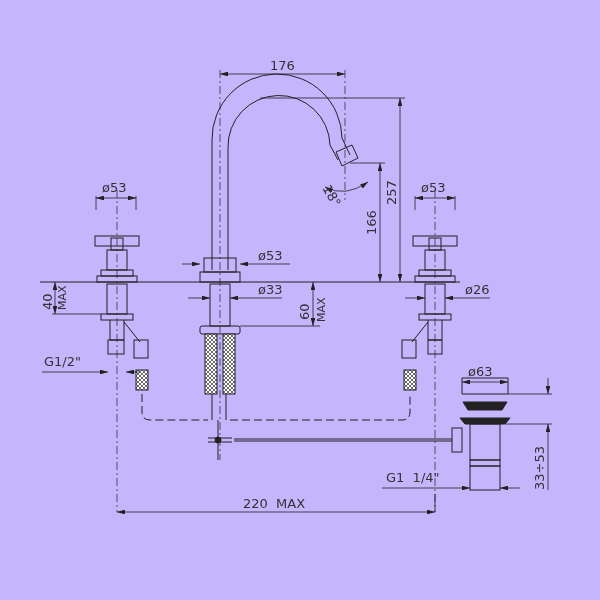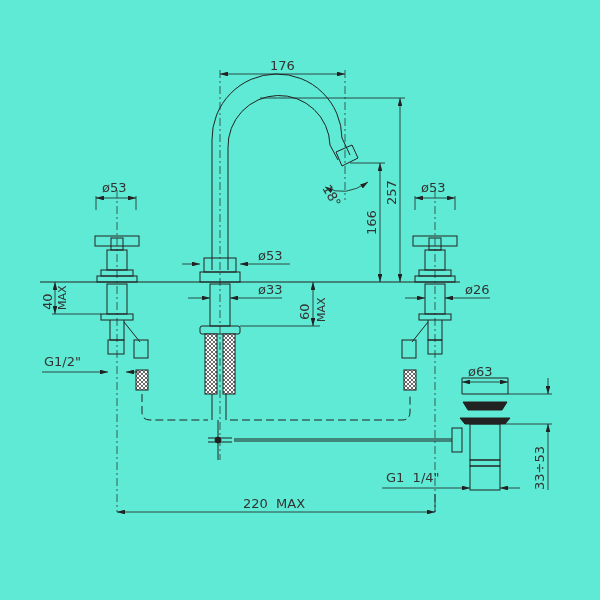--- a/index.html
+++ b/index.html
@@ -1,16 +1,16 @@
 <!DOCTYPE html>
 <html><head>
 <meta charset="utf-8">
 <style>
   html, body { margin:0; padding:0; background:#ffffff; }
-  #canvas { position:relative; width:600px; height:600px; background:#5eead4; overflow:hidden; }
+  #canvas { position:relative; width:600px; height:600px; background:#c4b5fd; overflow:hidden; }
   svg { position:absolute; left:0; top:0; }
   .dim-text { font-family:"DejaVu Sans", sans-serif; font-size:13px; fill:#333333; }
 </style>
 </head>
 <body>
 
 <div id="canvas">
 <svg width="600" height="600" viewBox="0 0 600 600" xmlns="http://www.w3.org/2000/svg">
   <defs>
     <marker id="arr" viewBox="0 0 10 6" refX="10" refY="3" markerWidth="10" markerHeight="6" orient="auto-start-reverse">

